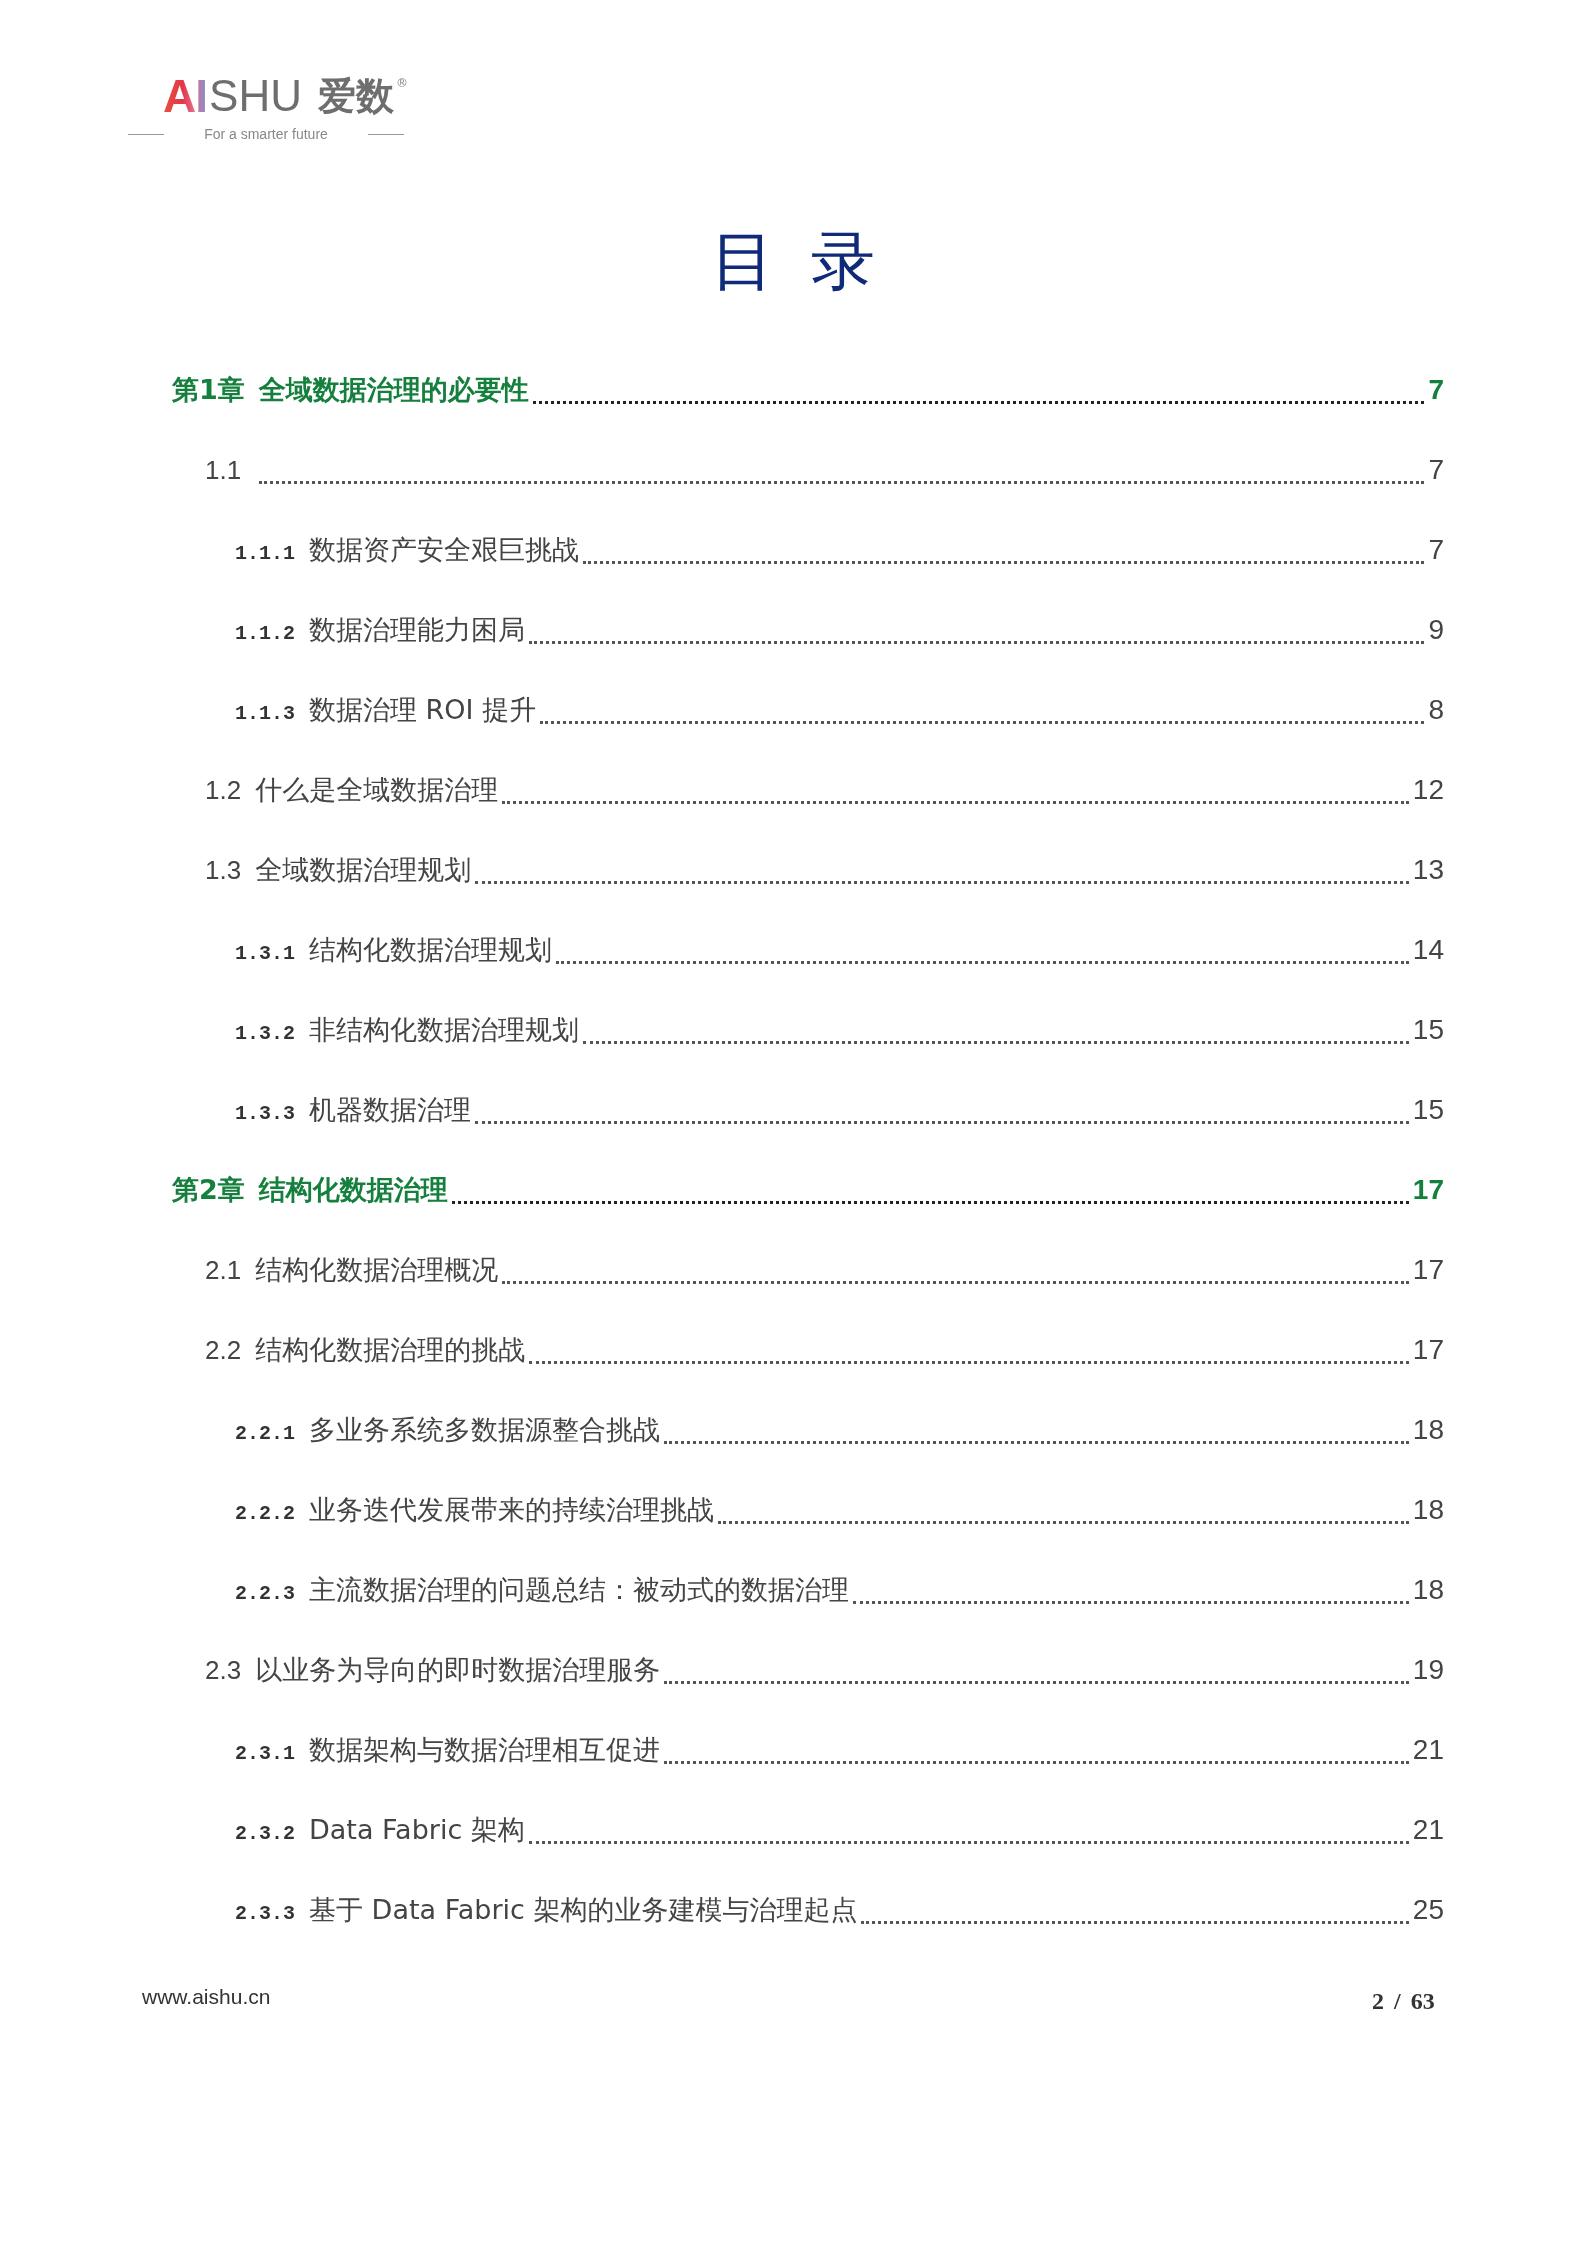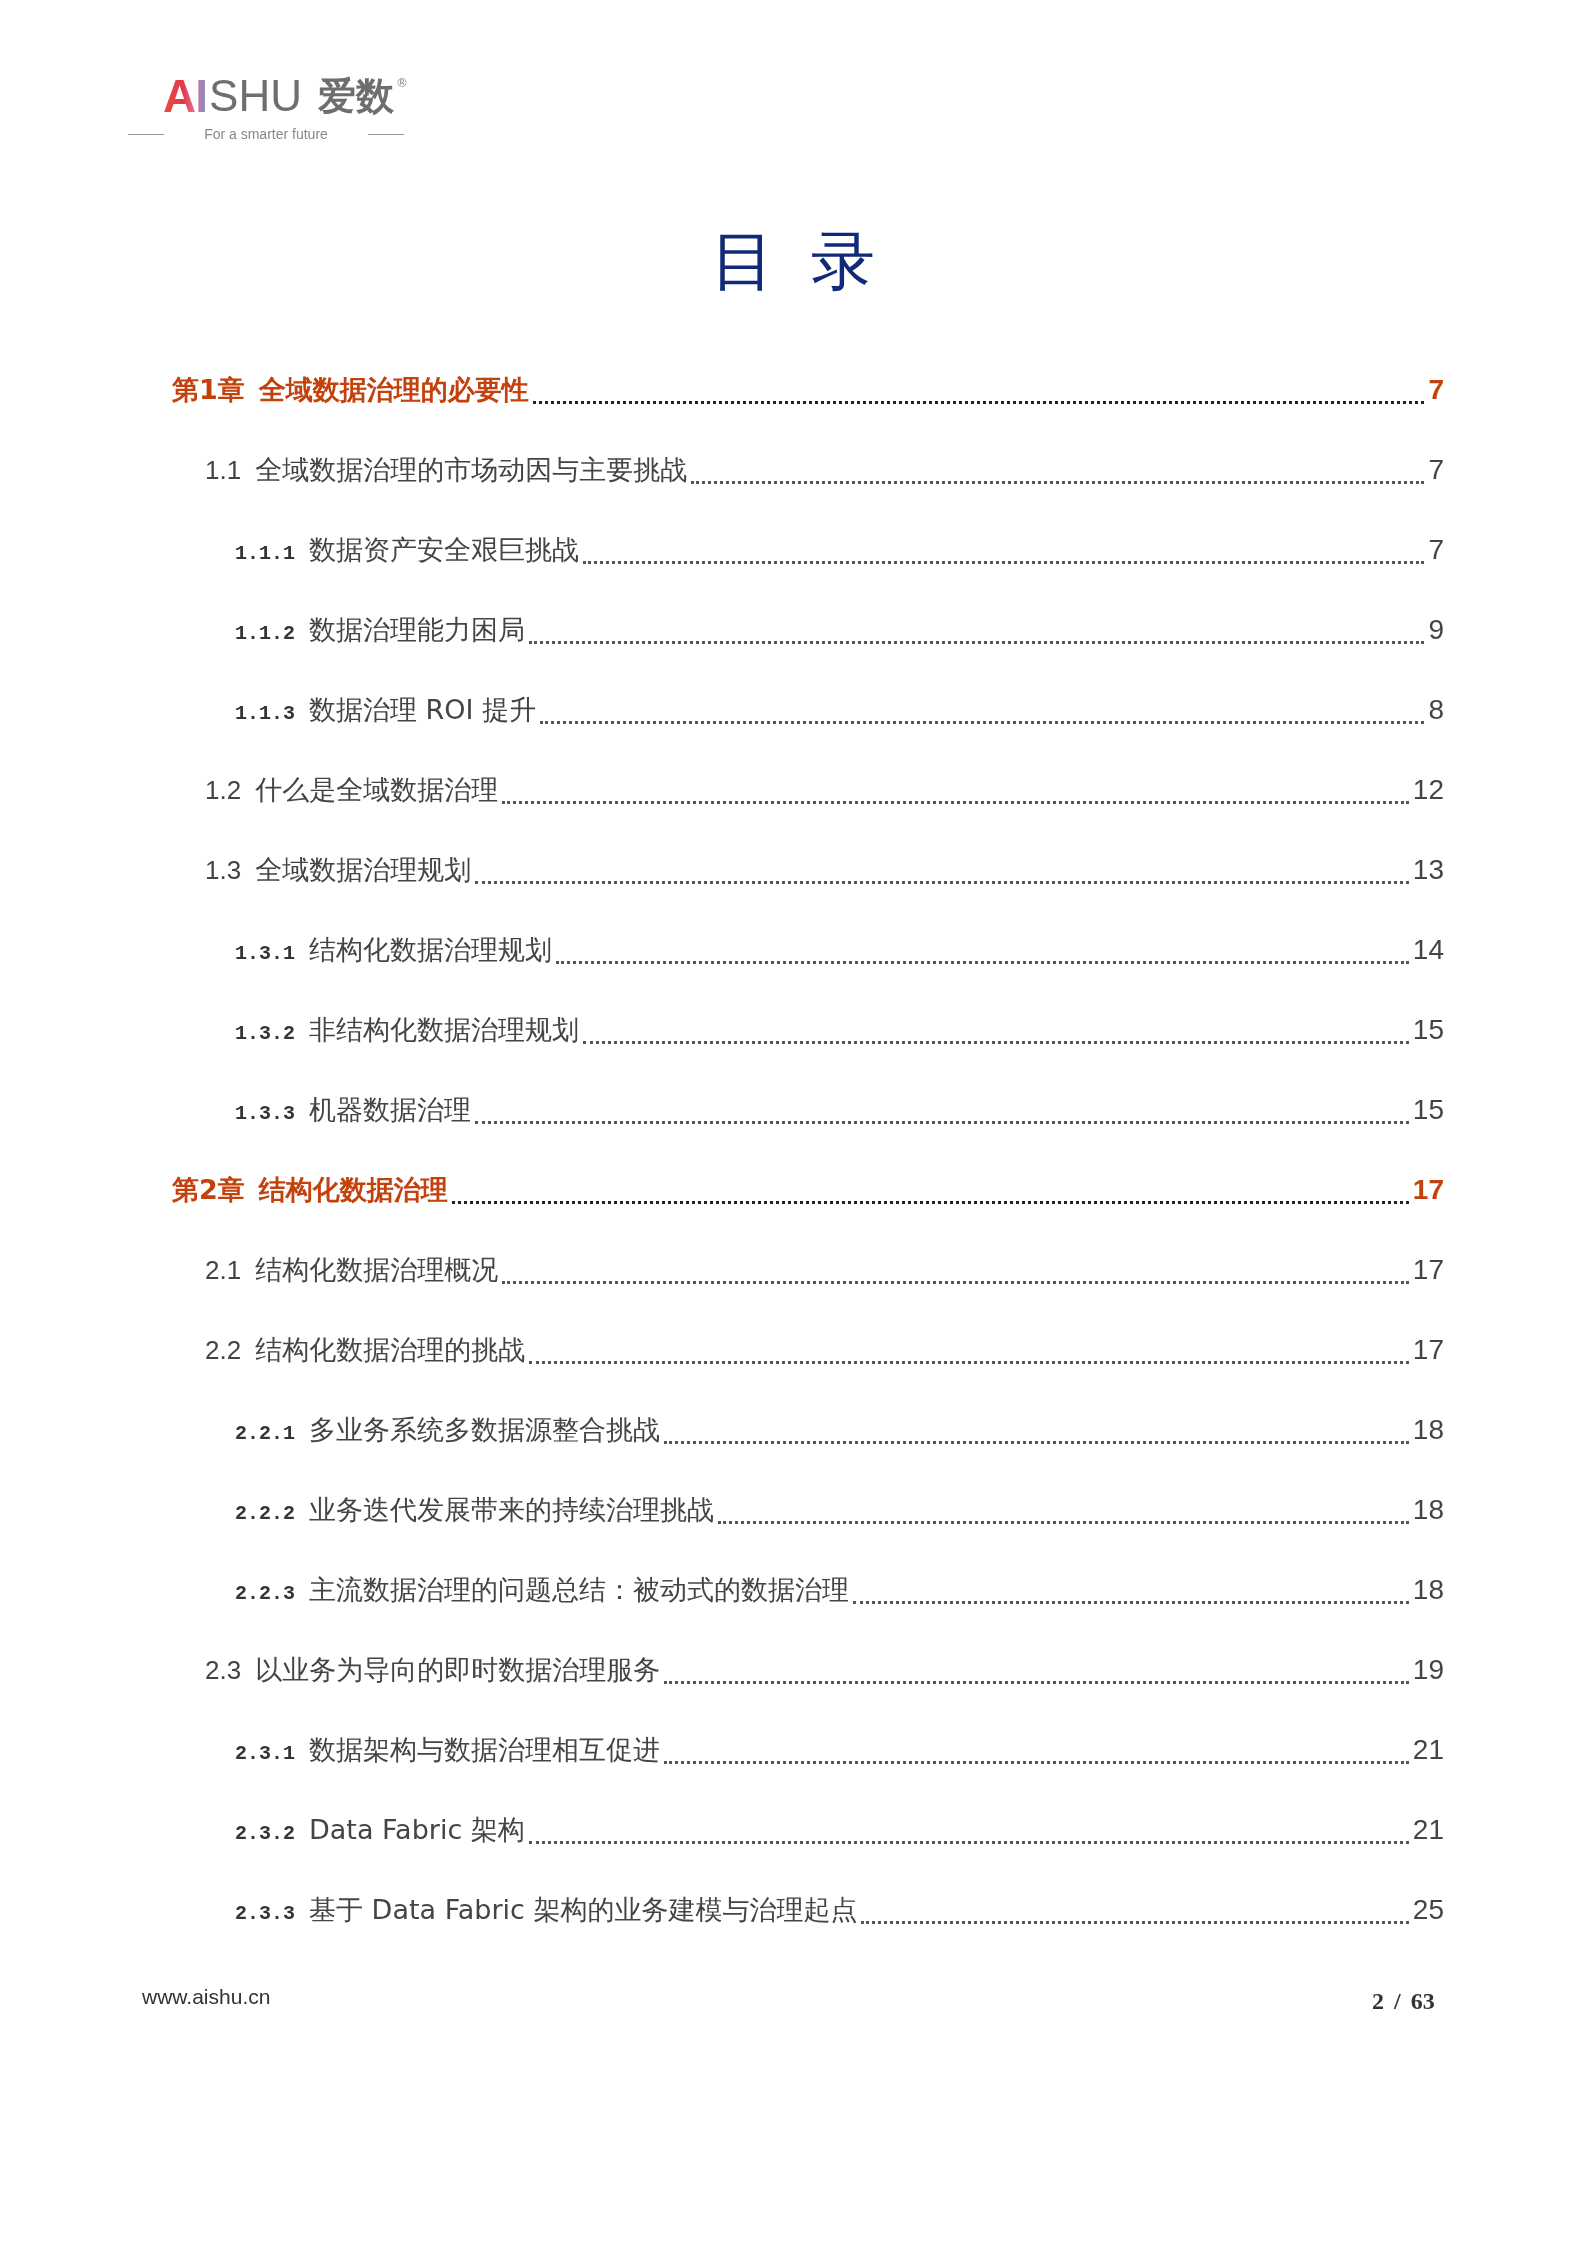--- a/index.html
+++ b/index.html
@@ -37,21 +37,21 @@
   .toc-row {
     position: relative; height: 80px; display: flex; align-items: center;
     font-size: 27px; color: #444444;
   }
   .toc-row .label { white-space: nowrap; display: flex; align-items: baseline; }
   .toc-row .num { margin-right: 14px; }
   .toc-row .leader {
     flex: 1; border-bottom: 3px dotted #555; margin: 0 4px; height: 0; align-self: center; transform: translateY(12px);
   }
   .toc-row .page { white-space: nowrap; font-family: "Liberation Sans", sans-serif; font-size: 28px; }
-  .lvl-1 { padding-left: 0; color: #c2410c; }
+  .lvl-1 { padding-left: 0; color: #15803d; }
   .lvl-1 .label, .lvl-1 .page { font-weight: bold; }
   .lvl-1 .leader { border-bottom-color: #222; }
   .lvl-2 { padding-left: 33px; align-items: center; }
   .lvl-2 .num { font-family: "Liberation Sans", sans-serif; font-size: 26px; }
   .lvl-3 { padding-left: 63px; }
   .lvl-3 .num { font-family: Liberation Mono, monospace; font-weight: bold; font-size: 20px; color: #333; }
 
   .footer-url {
     position: absolute; left: 142px; top: 1985px;
     font-family: "Liberation Sans", sans-serif; font-size: 21px; color: #333;
@@ -85,21 +85,20 @@
       <span class="label">
         <span class="num">第1章</span>
         <span class="title">全域数据治理的必要性</span>
       </span>
       <span class="leader"></span>
       <span class="page">7</span>
     </div>
     <div class="toc-row lvl-2">
       <span class="label">
         <span class="num">1.1</span>
-        <span class="title">全域数据治理的市场动因与主要挑战</span>
       </span>
       <span class="leader"></span>
       <span class="page">7</span>
     </div>
     <div class="toc-row lvl-3">
       <span class="label">
         <span class="num">1.1.1</span>
         <span class="title">数据资产安全艰巨挑战</span>
       </span>
       <span class="leader"></span>

